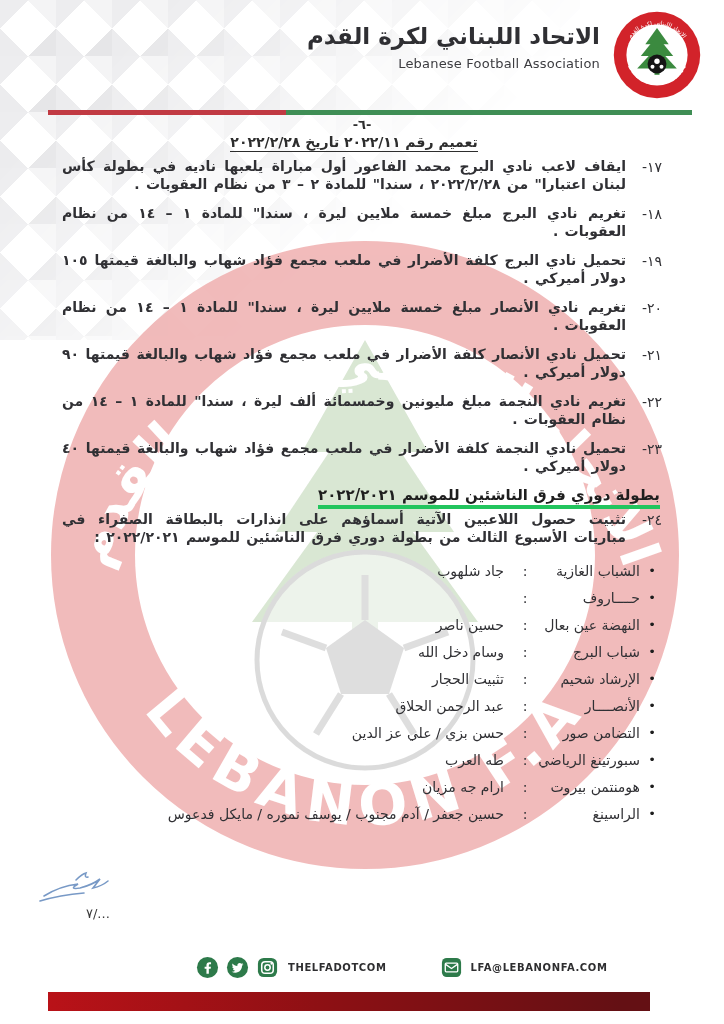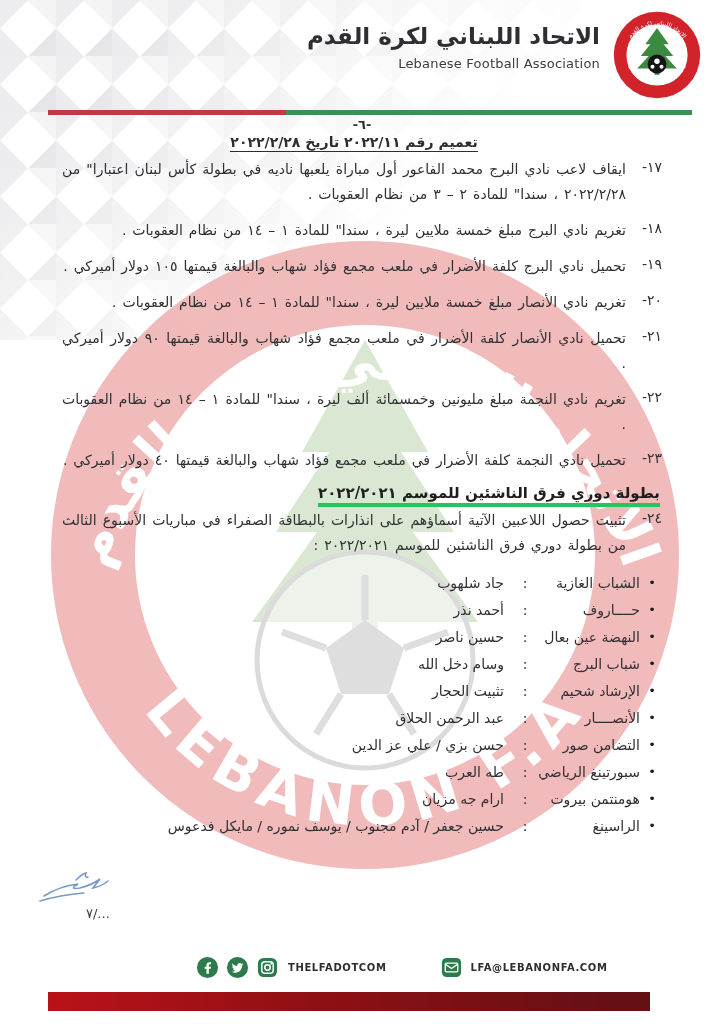--- a/index.html
+++ b/index.html
@@ -29,21 +29,21 @@
   .pagenum{position:absolute;top:117px;left:0;width:724px;text-align:center;
            font-size:13px;font-weight:bold;color:#2f2f2f;z-index:2;}
   .circ-title{position:absolute;top:132px;left:0;width:708px;text-align:center;z-index:2;}
   .circ-title span{font-size:14px;font-weight:bold;color:#2d2d2d;direction:rtl;unicode-bidi:embed;
            border-bottom:1.6px solid #2d2d2d;padding-bottom:1px;}
   
   .doc-col{position:absolute;top:157px;left:62px;width:600px;direction:rtl;z-index:2;
            font-size:14px;color:#303034;}
   .item{display:flex;margin-bottom:11px;}
   .item-num{flex:0 0 36px;line-height:21.5px;white-space:nowrap;}
-  .item-text{flex:1;text-align:justify;line-height:25px;word-spacing:1.5px;}
+  .item-text{flex:1;text-align:justify;line-height:18px;word-spacing:1.5px;font-weight:bold;}
   .section-heading{font-weight:bold;font-size:15px;color:#1e1e1e;margin:9px 2px 6px 0;}
   .section-heading span{border-bottom:4px solid #22c55e;padding-bottom:1px;}
   
   .bookings{margin-top:7px;}
   .bk-row{display:flex;align-items:center;height:27px;}
   .bk-bullet{flex:0 0 16px;color:#1d1d1d;font-size:13px;margin-right:6px;}
   .bk-bullet::before{content:"";}
   .bk-club{min-width:104px;white-space:nowrap;}
   .bk-colon{flex:0 0 22px;text-align:center;}
   .bk-players{flex:1;padding-right:10px;white-space:nowrap;}
@@ -180,21 +180,20 @@
       <div class="bk-row">
         <span class="bk-bullet">•</span>
         <span class="bk-club">الشباب الغازية</span>
         <span class="bk-colon">:</span>
         <span class="bk-players">جاد شلهوب</span>
       </div>
       <div class="bk-row">
         <span class="bk-bullet">•</span>
         <span class="bk-club">حــــاروف</span>
         <span class="bk-colon">:</span>
-        <span class="bk-players">أحمد نذر</span>
       </div>
       <div class="bk-row">
         <span class="bk-bullet">•</span>
         <span class="bk-club">النهضة عين بعال</span>
         <span class="bk-colon">:</span>
         <span class="bk-players">حسين ناصر</span>
       </div>
       <div class="bk-row">
         <span class="bk-bullet">•</span>
         <span class="bk-club">شباب البرج</span>

